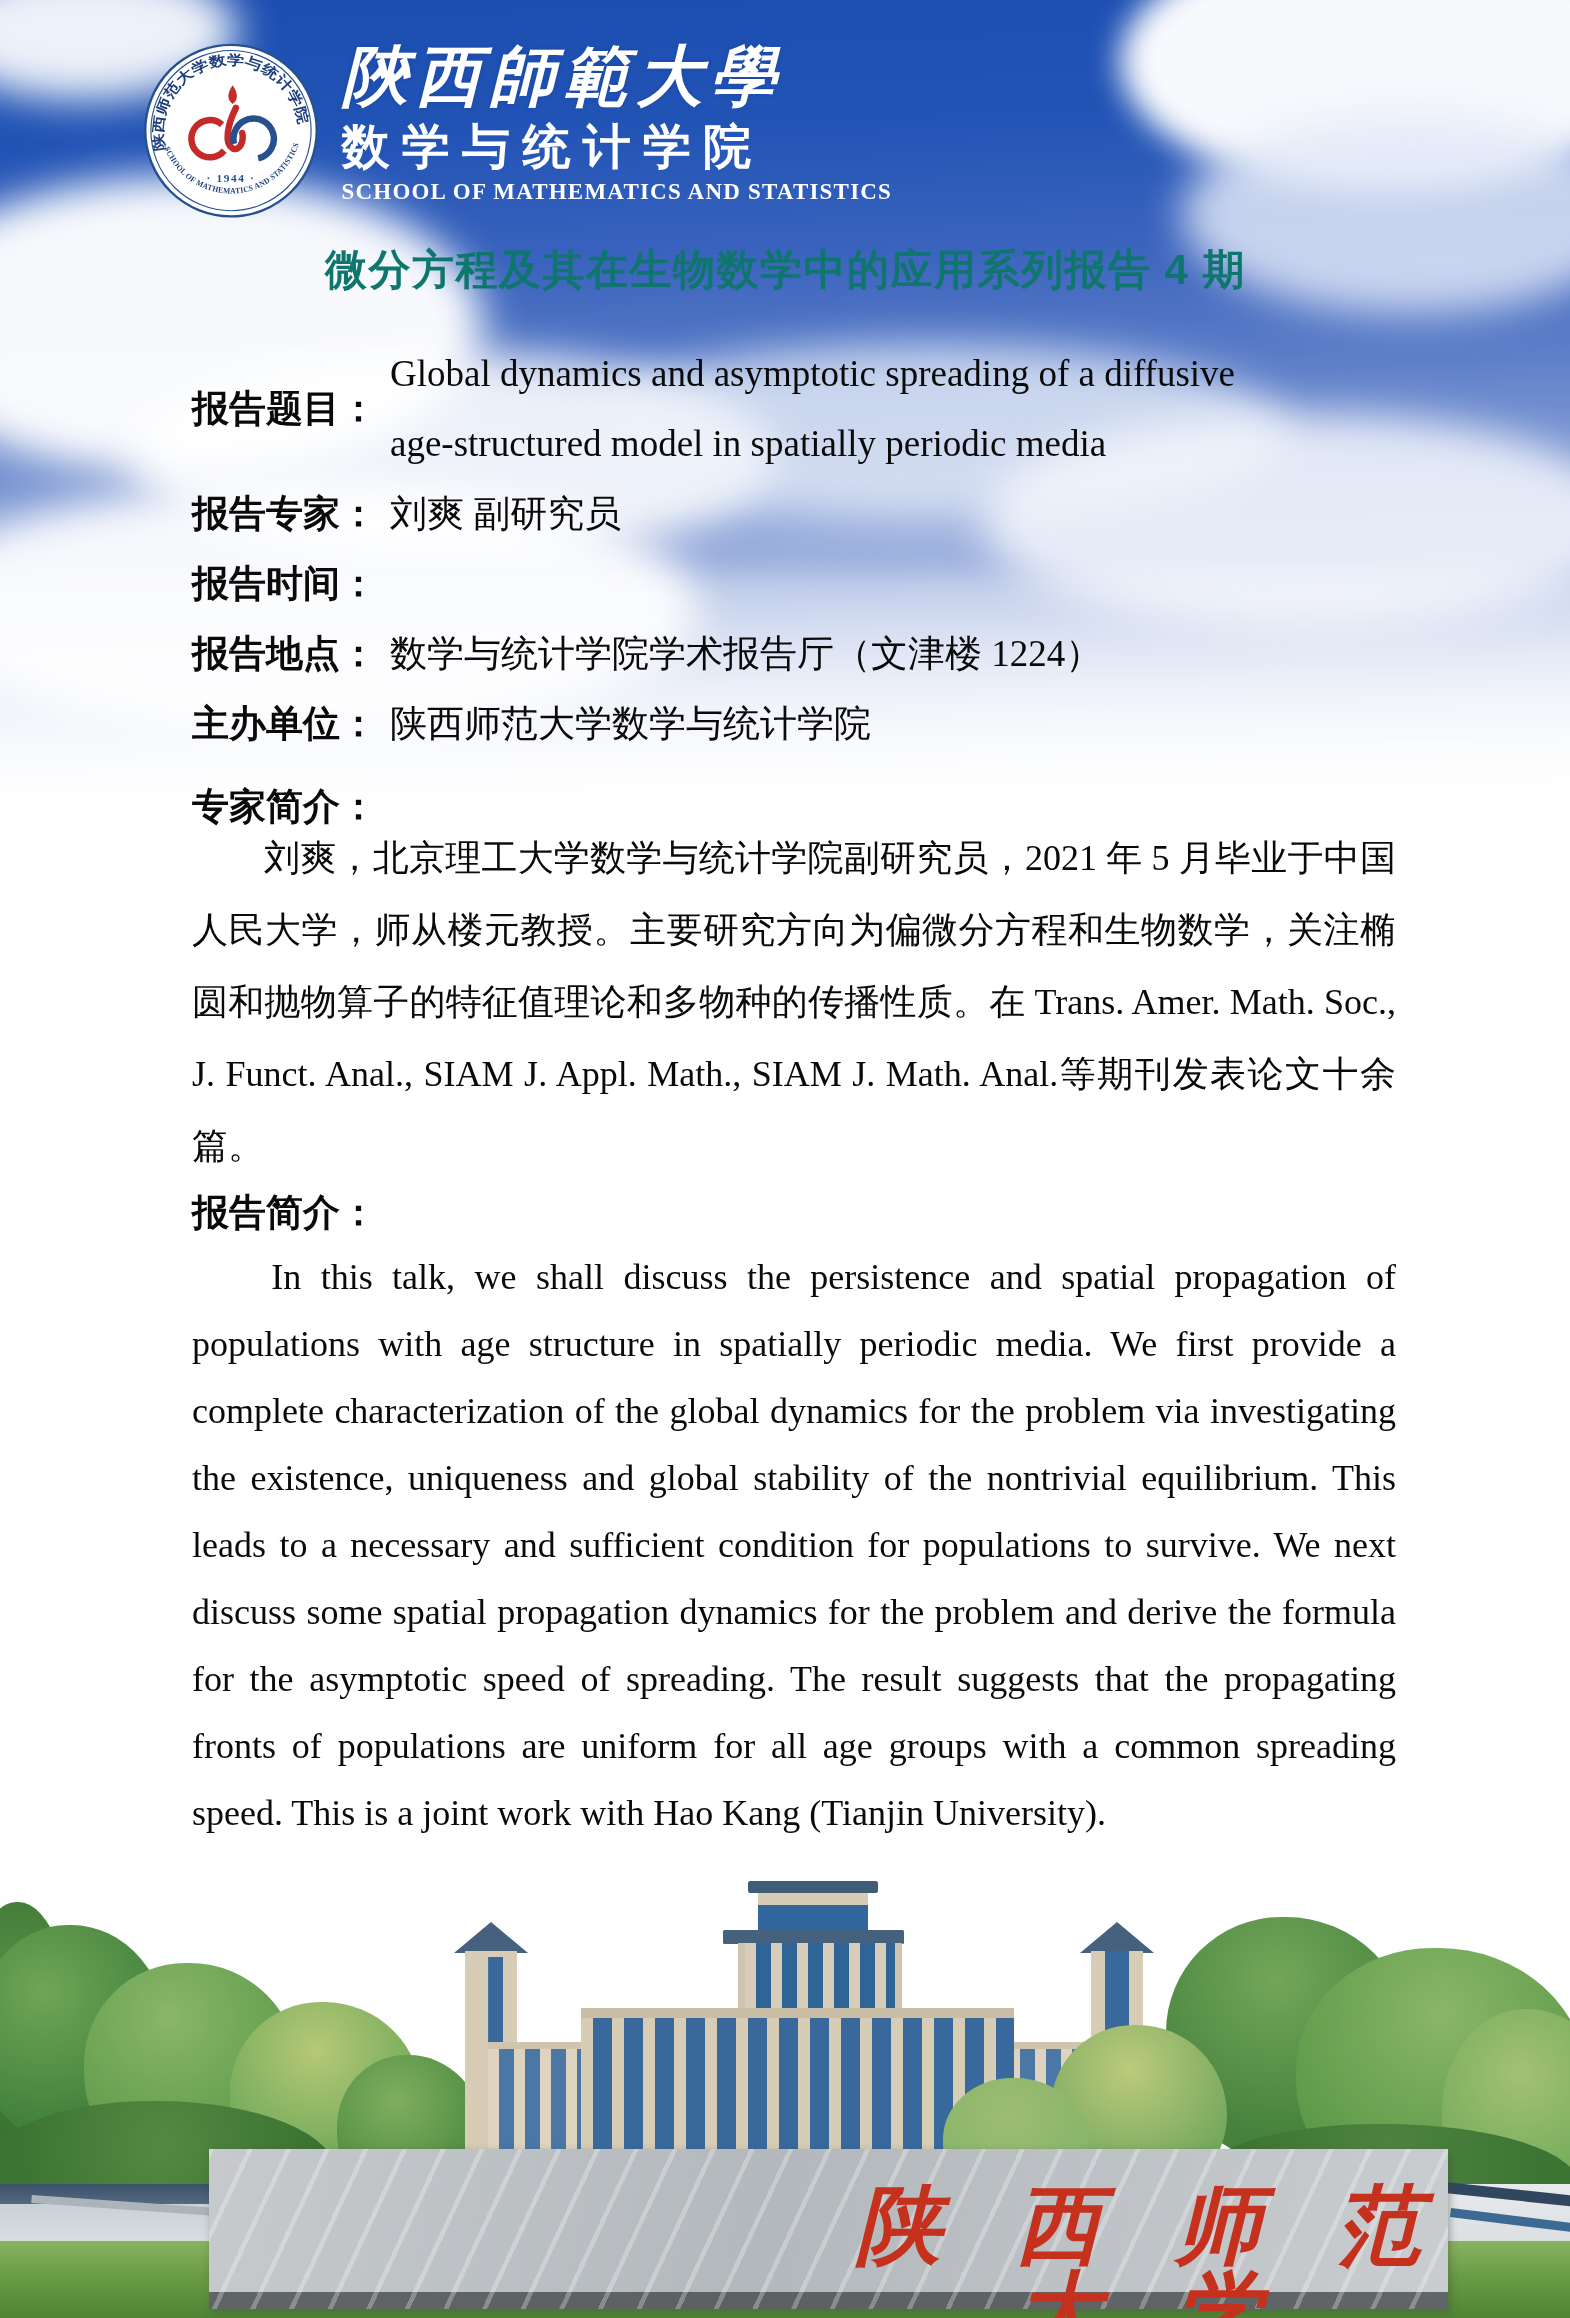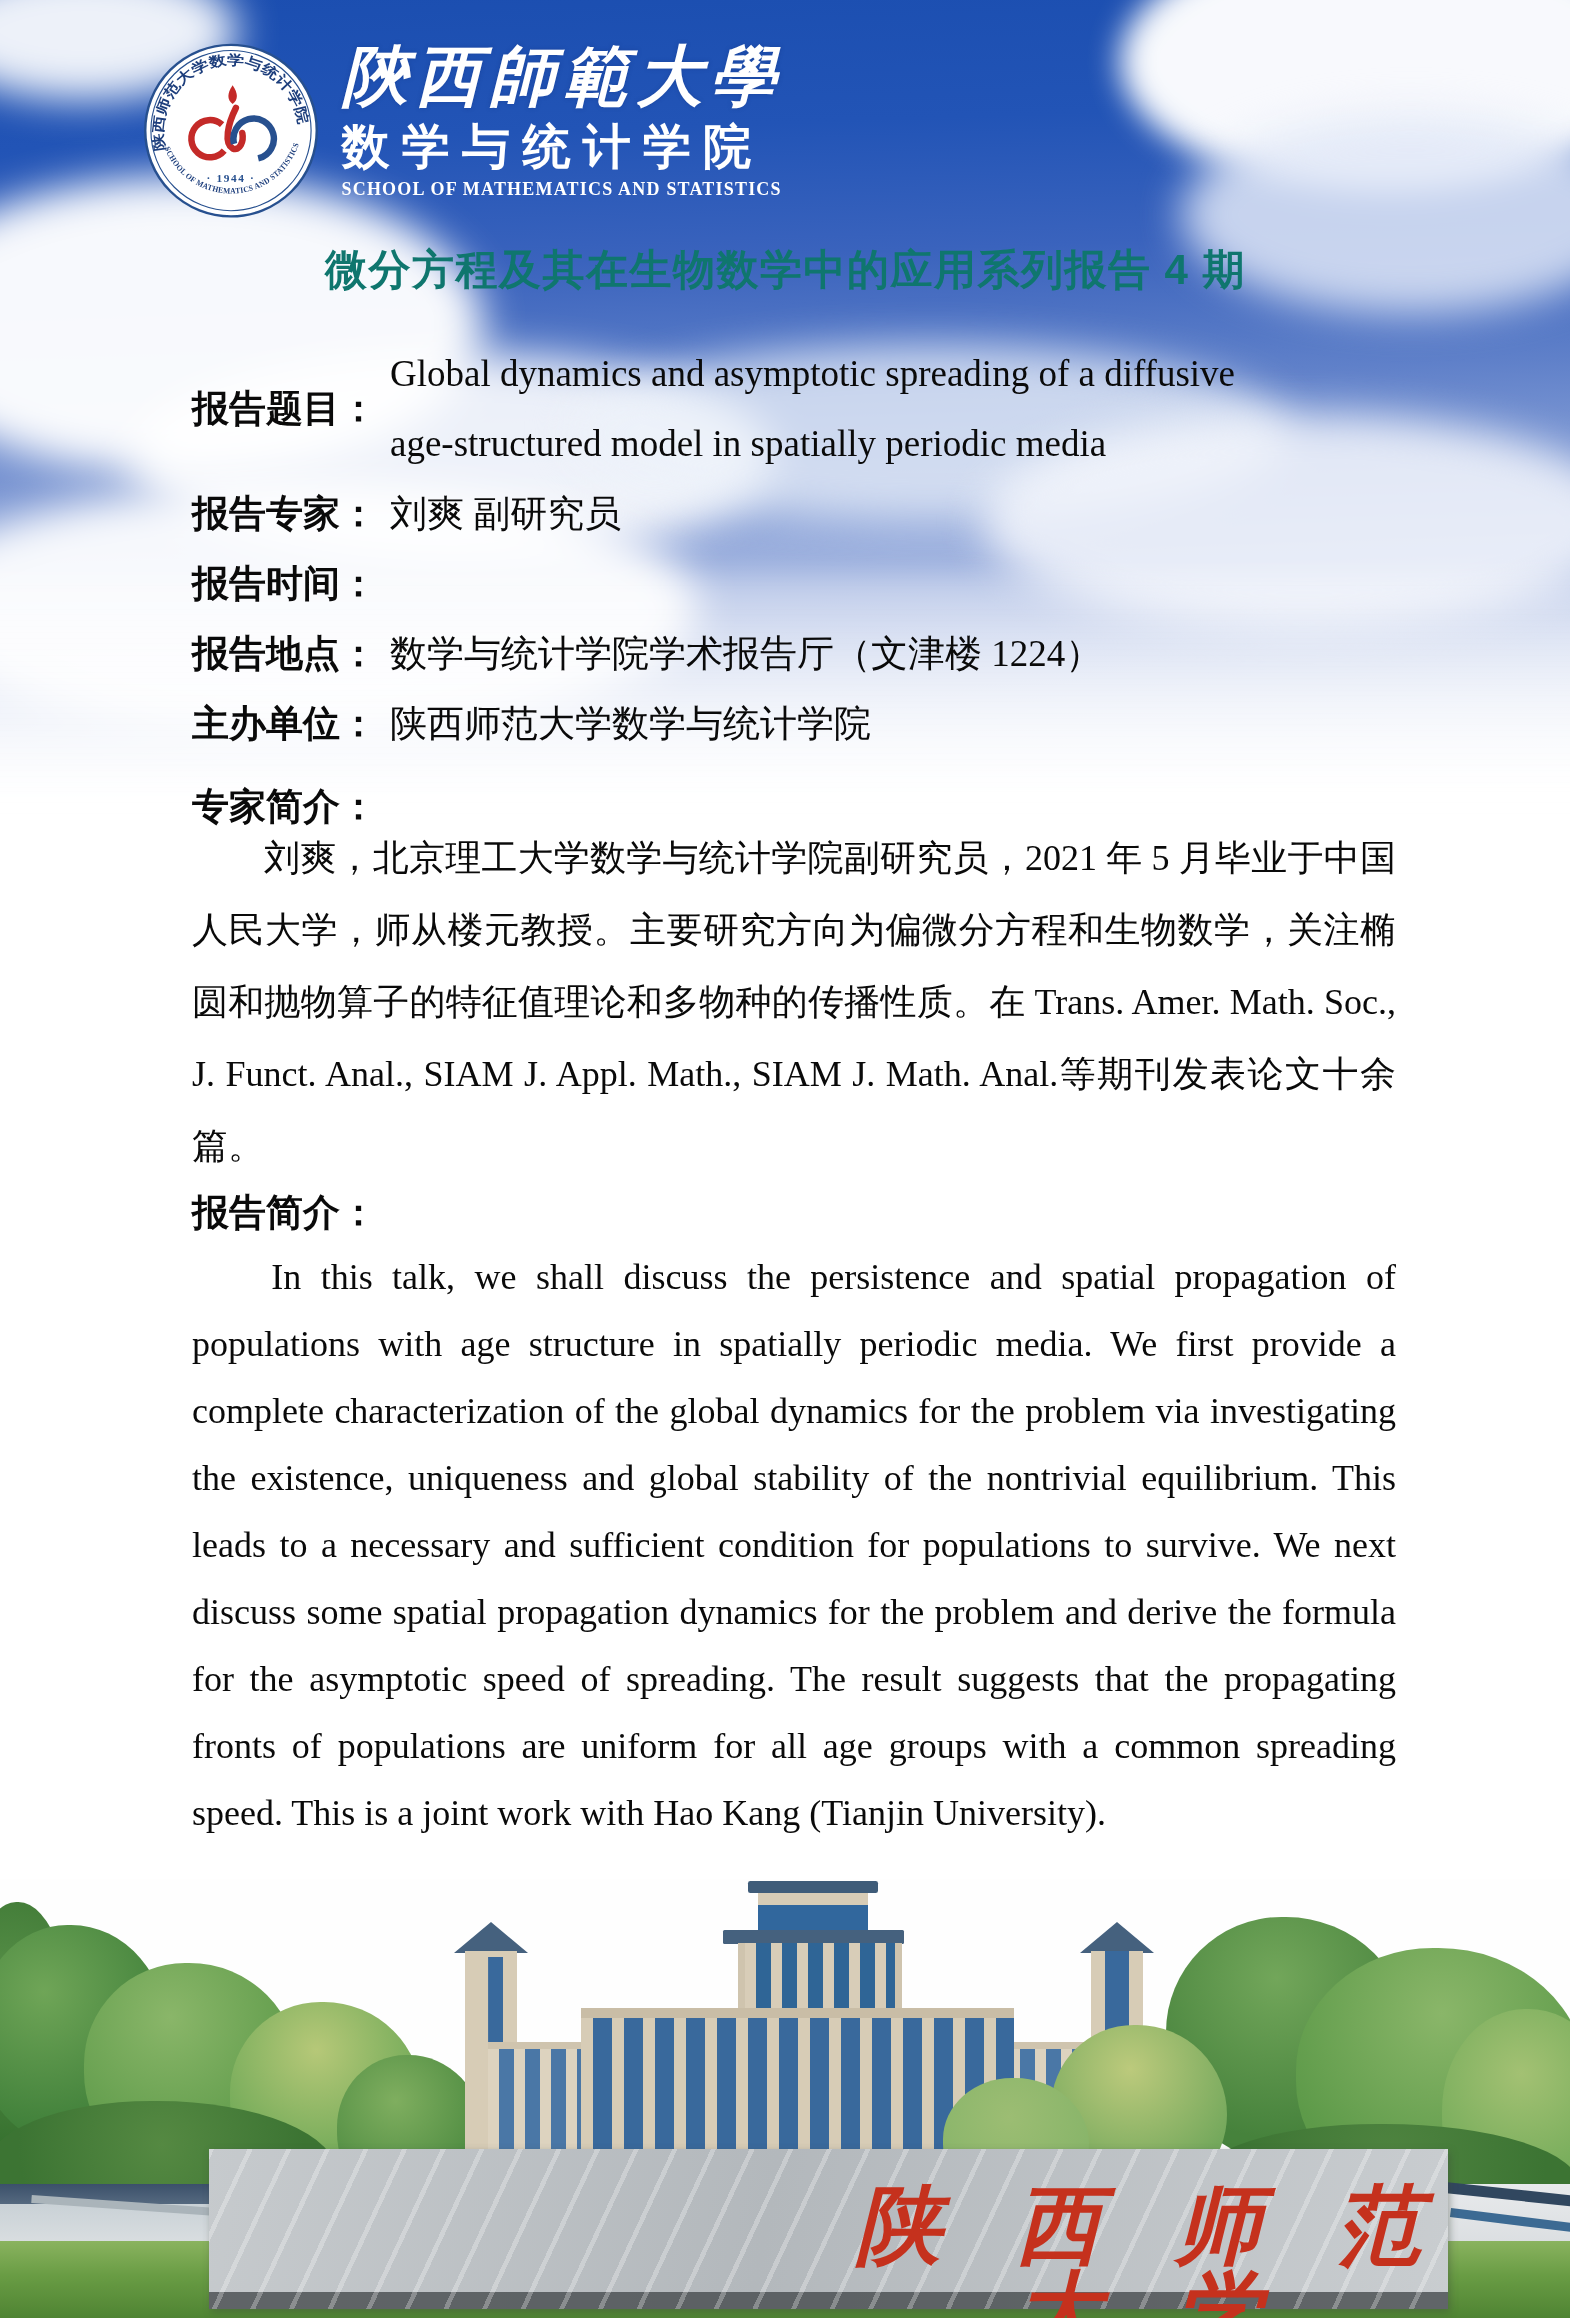--- a/index.html
+++ b/index.html
@@ -23,21 +23,21 @@
       background:linear-gradient(180deg,rgba(255,255,255,.25),#ffffff 70%);}
 
   
   .brand{position:absolute;left:142px;top:40px;display:flex;align-items:flex-start;}
   .brand-text{margin-left:21.5px;color:#ffffff;}
   .calligraphy{font-family:"Liberation Serif",serif;font-style:italic;font-weight:bold;
                font-size:66px;line-height:74px;letter-spacing:7.7px;
                text-shadow:0 0 4.6px rgba(20,50,120,.35);}
   .school-cn{font-family:"Liberation Sans","DejaVu Sans",sans-serif;font-weight:900;
              font-size:48px;line-height:54px;letter-spacing:12.3px;margin-top:6.1px;}
-  .school-en{font-family:"Liberation Serif",serif;font-weight:bold;font-size:18px;
+  .school-en{font-family:"Liberation Serif",serif;font-weight:bold;font-size:23px;
              letter-spacing:1.2px;margin-top:4.6px;}
 
   
   .main-title{position:absolute;left:0;top:242px;width:1571px;text-align:center;
               font-family:"Liberation Sans","DejaVu Sans",sans-serif;font-weight:800;
               font-size:42px;letter-spacing:1.5px;color:#0f766e;}
   .fields{position:absolute;left:192px;top:339px;width:1204px;}
   .row{display:flex;align-items:center;line-height:70px;}
   .row .lbl{flex:0 0 198px;font-family:"Liberation Sans","DejaVu Sans",sans-serif;
             font-weight:800;font-size:37px;}

